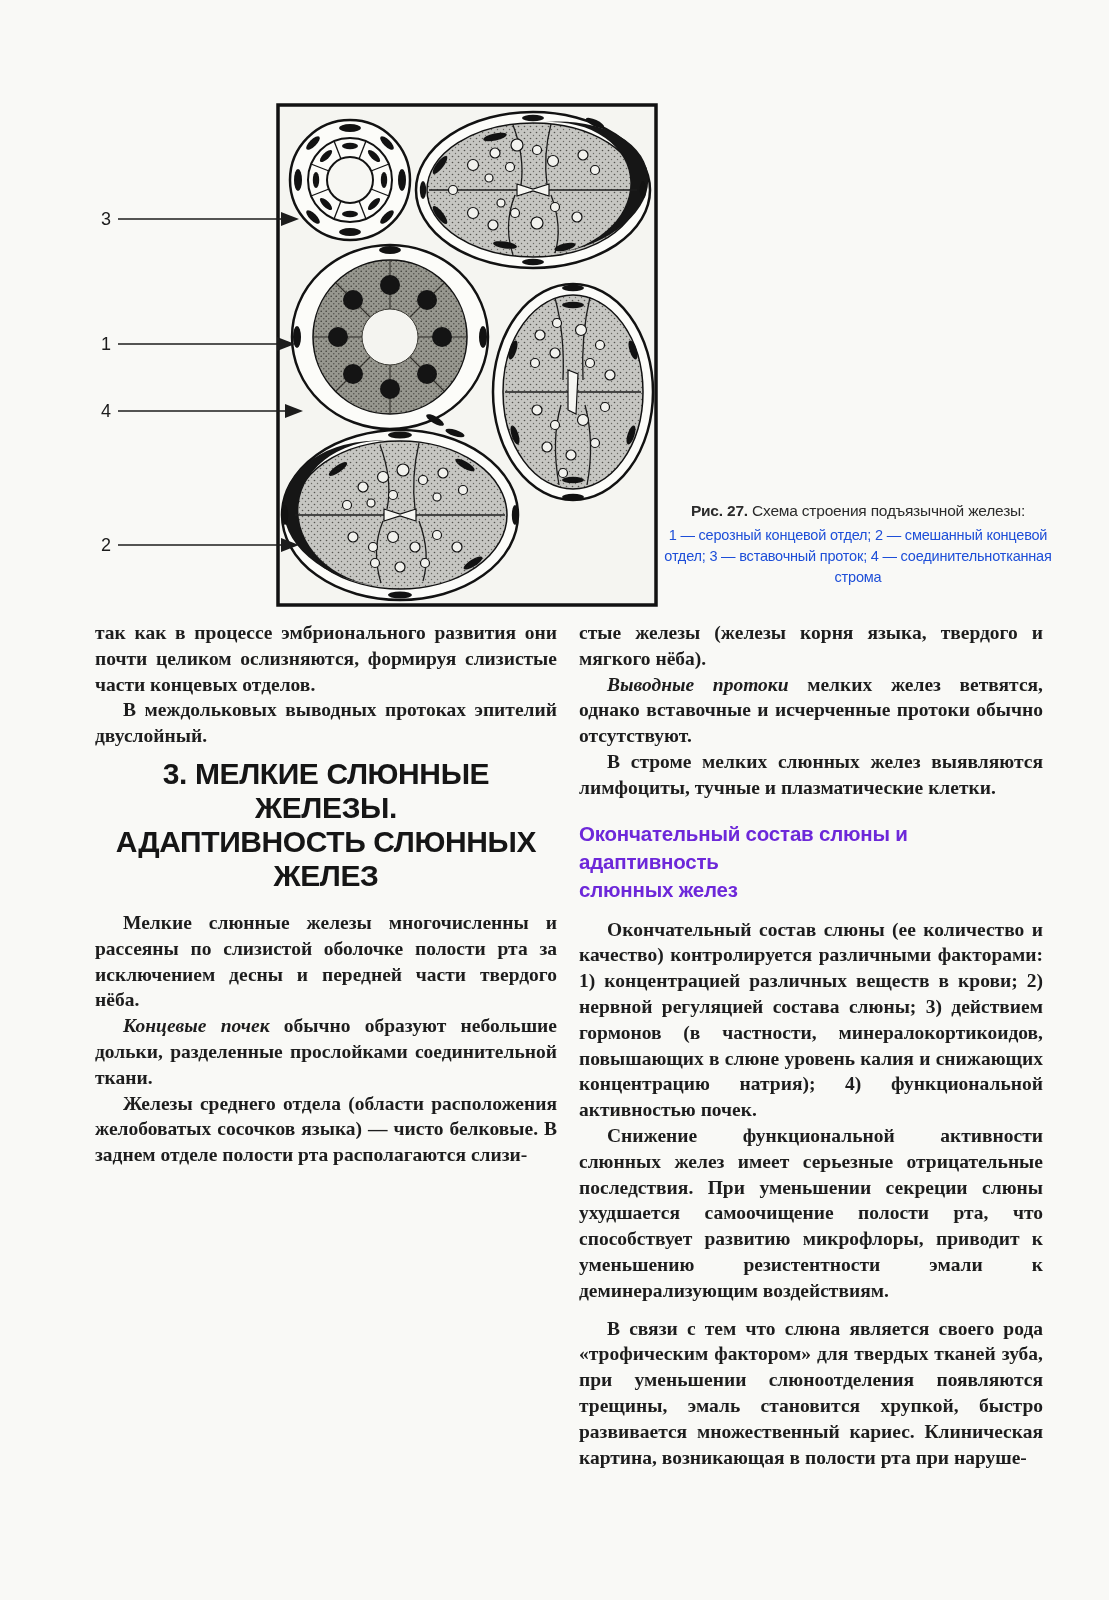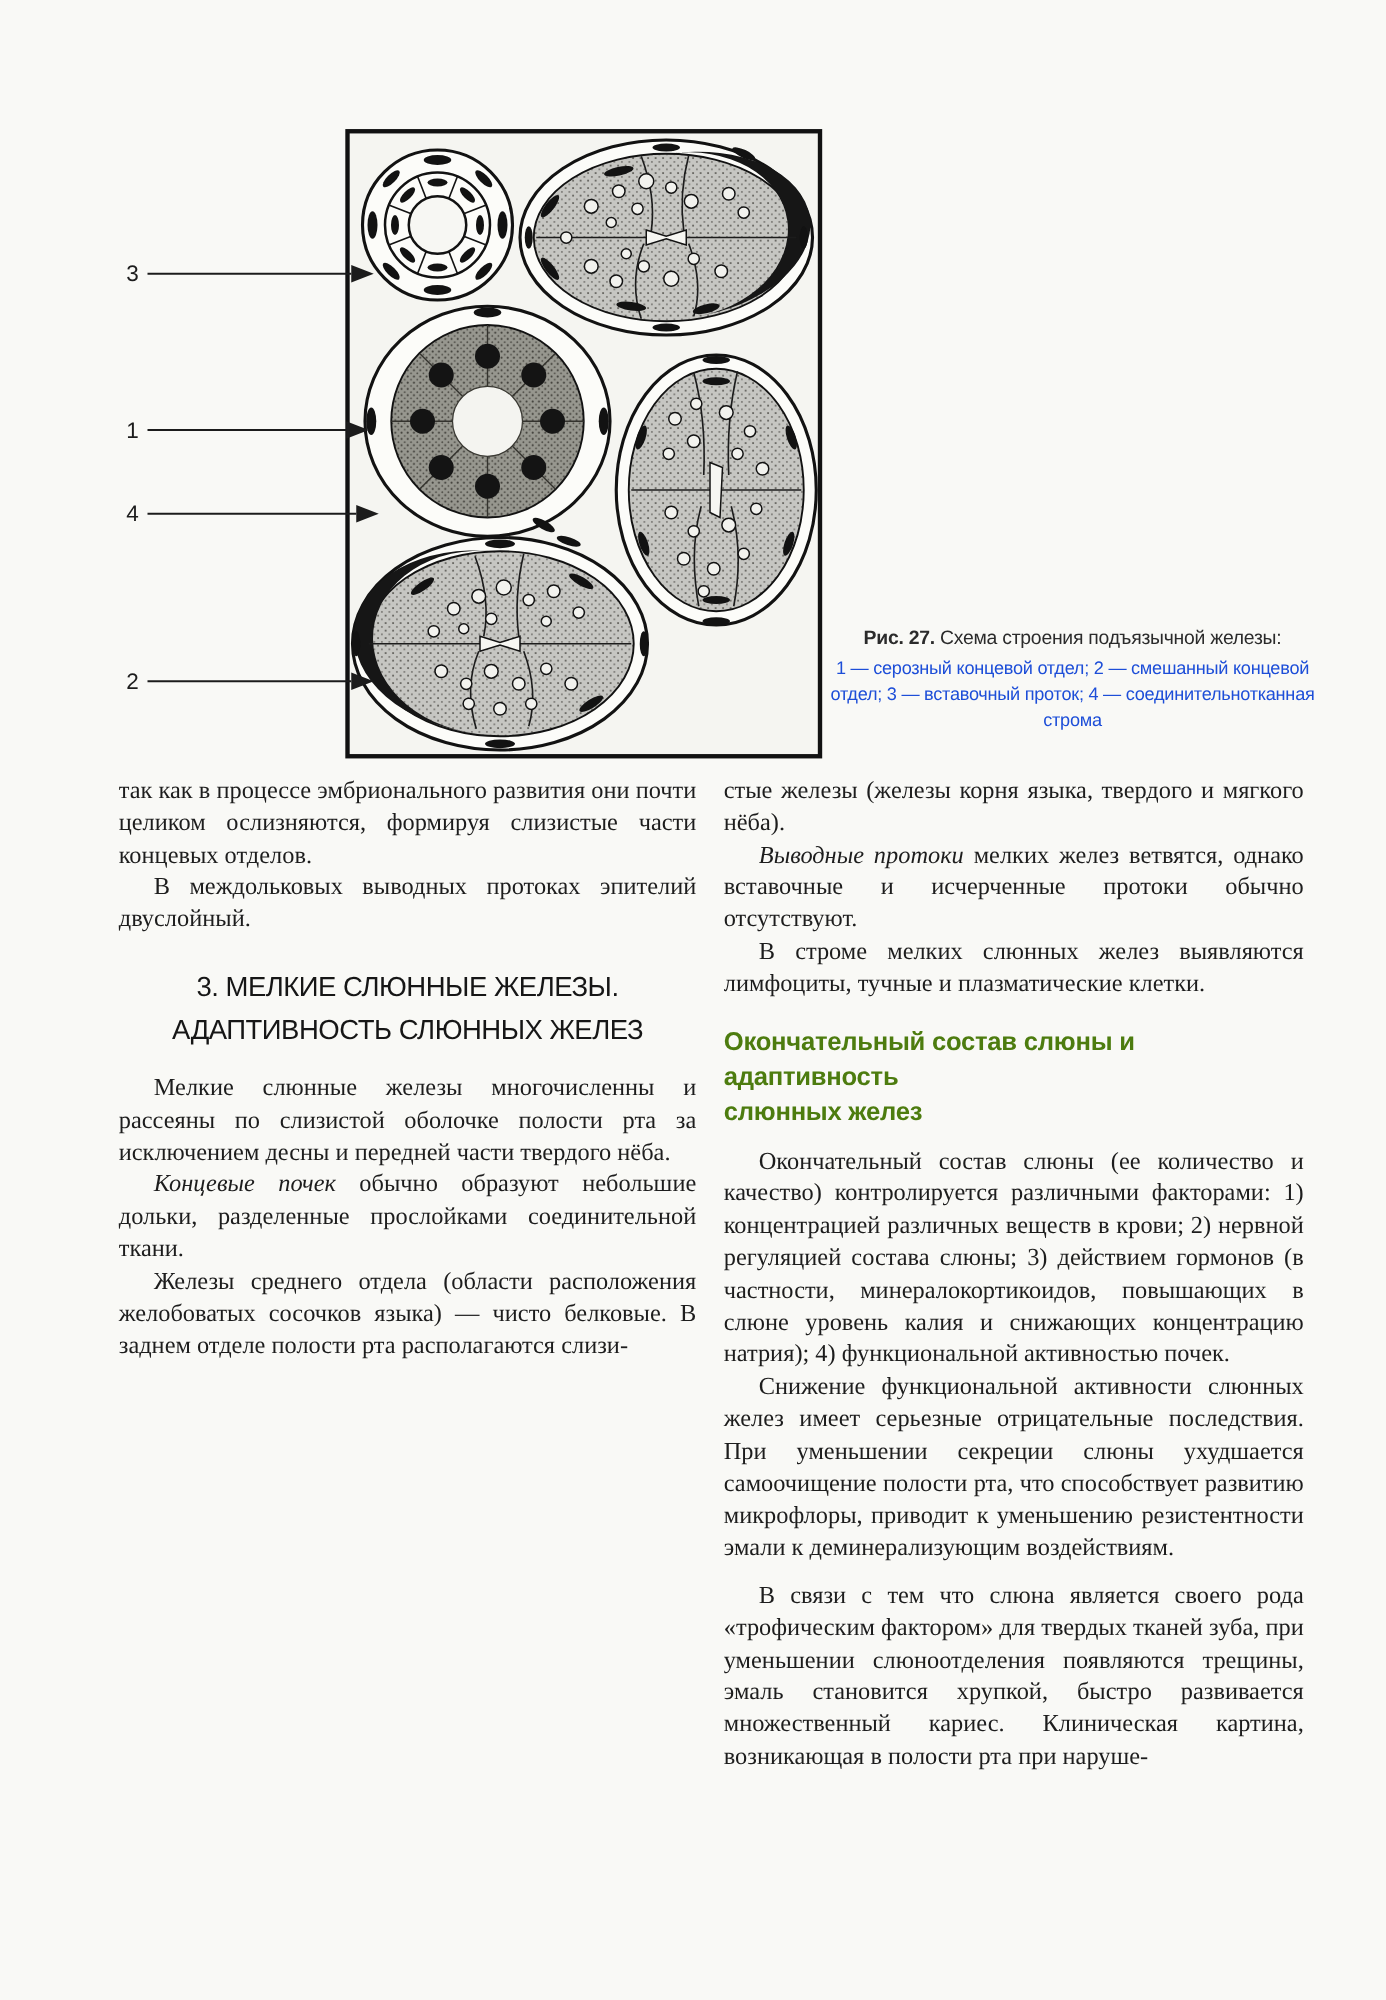--- a/index.html
+++ b/index.html
@@ -15,34 +15,34 @@
     font-family:"Liberation Sans", sans-serif; color:#2b2b2b;
     text-align:center; line-height:22px; font-size:15.5px;
     letter-spacing:-0.2px;
   }
   .fig-caption .cap-title { font-weight:bold; }
   .fig-caption .cap-legend { margin-top:3px; font-size:14.5px; line-height:21px; color:#1d4ed8; }
   
   .col { position:absolute; top:620px; width:462px; font-size:19.5px; line-height:25.8px; text-align:justify; }
   .col-left  { left:95px; }
   .col-right { left:579px; width:464px; }
-  .col p { margin:0; text-indent:28px; }
+  .col p { margin:0; text-indent:28px;font-weight:bold; }
   .col p.noindent { text-indent:0; }
   .col p.gap-top { margin-top:12px; }
   .ital { font-style:italic; }
   h2.section {
-    margin:24px 0 17px; text-align:center;
-    font-family:"Liberation Sans", sans-serif; font-weight:normal;
-    font-size:22px; line-height:34px; letter-spacing:-0.4px; color:#161616;
+    margin:8px 0 17px; text-align:center;
+    font-family:"Liberation Sans", sans-serif; font-weight:bold;
+    font-size:30px; line-height:34px; letter-spacing:-0.4px; color:#161616;
     text-indent:0;
   }
   h3.subsection {
     margin:19px 0 13px; text-align:left;
     font-family:"Liberation Sans", sans-serif; font-weight:bold;
-    font-size:20.5px; line-height:28px; letter-spacing:-0.2px; color:#4d7c0f;
+    font-size:20.5px; line-height:28px; letter-spacing:-0.2px; color:#6d28d9;
   }
   
   .footer {
     position:absolute; left:95px; top:1441px;
     font-family:"Liberation Sans", sans-serif; font-weight:bold;
     font-size:20px; color:#161616; letter-spacing:-0.2px;
   }
   .footer .bullet { padding:0 10px; font-size:17px; }
 </style>
 </head>

